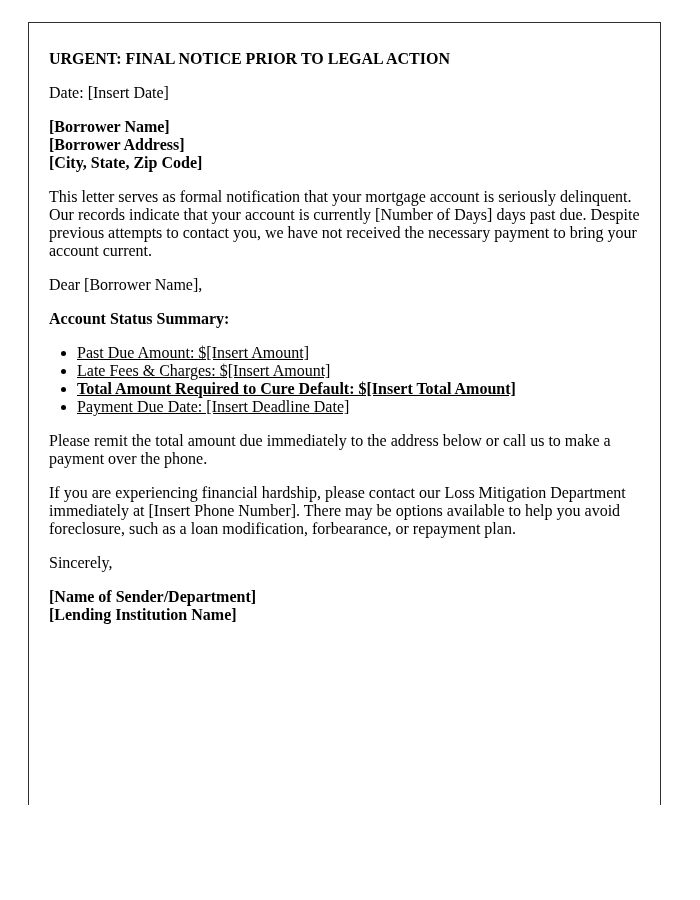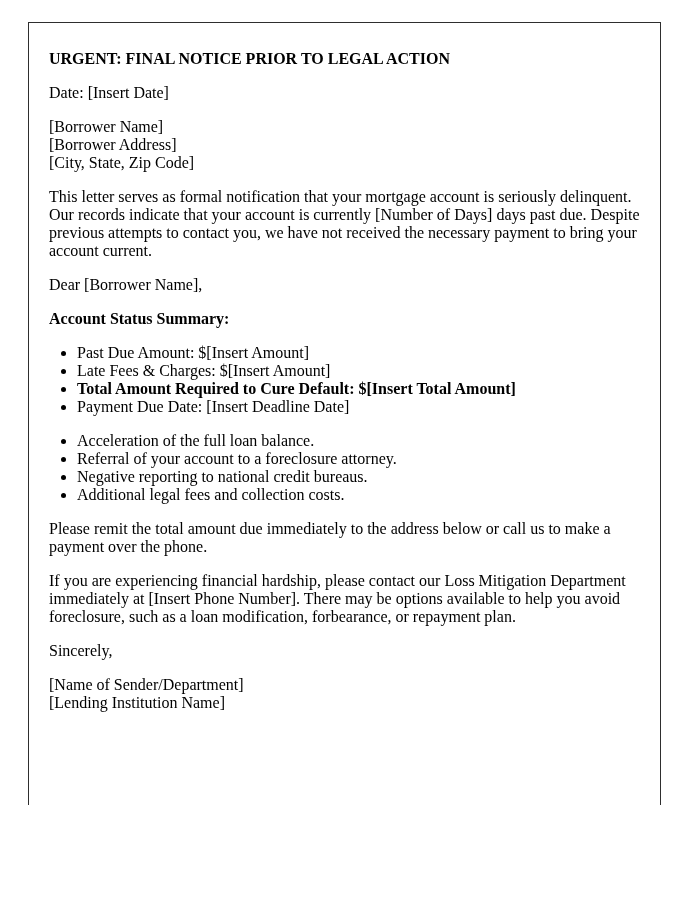--- a/index.html
+++ b/index.html
@@ -29,23 +29,24 @@
   .letter-box p {
     margin: 16px 0;
     line-height: 18px;
   }
   .letter-box ul {
     margin: 16px 0;
     padding-left: 28px;
   }
   .letter-box li {
     line-height: 18px;
+    text-decoration: underline;
   }
   .bold { font-weight: bold; }
-  .pre  { white-space: pre-line; }
+  .pre  { white-space: pre-line; font-weight: bold; }
 </style>
 </head>
 <body>
 
 <div class="letter-box">
 
   <p class="bold">URGENT: FINAL NOTICE PRIOR TO LEGAL ACTION</p>
 
   <p>Date: [Insert Date]</p>
 
@@ -61,26 +62,20 @@
   <p class="bold">Account Status Summary:</p>
 
   <ul>
     <li>Past Due Amount: $[Insert Amount]</li>
     <li>Late Fees &amp; Charges: $[Insert Amount]</li>
     <li class="bold">Total Amount Required to Cure Default: $[Insert Total Amount]</li>
     <li>Payment Due Date: [Insert Deadline Date]</li>
   </ul>
 
 
-  <ul>
-    <li>Acceleration of the full loan balance.</li>
-    <li>Referral of your account to a foreclosure attorney.</li>
-    <li>Negative reporting to national credit bureaus.</li>
-    <li>Additional legal fees and collection costs.</li>
-  </ul>
 
   <p>Please remit the total amount due immediately to the address below or call us to make a payment over the phone.</p>
 
   <p>If you are experiencing financial hardship, please contact our Loss Mitigation Department immediately at [Insert Phone Number]. There may be options available to help you avoid foreclosure, such as a loan modification, forbearance, or repayment plan.</p>
 
   <p>Sincerely,</p>
 
   <p class="pre">[Name of Sender/Department]
 [Lending Institution Name]</p>
 

